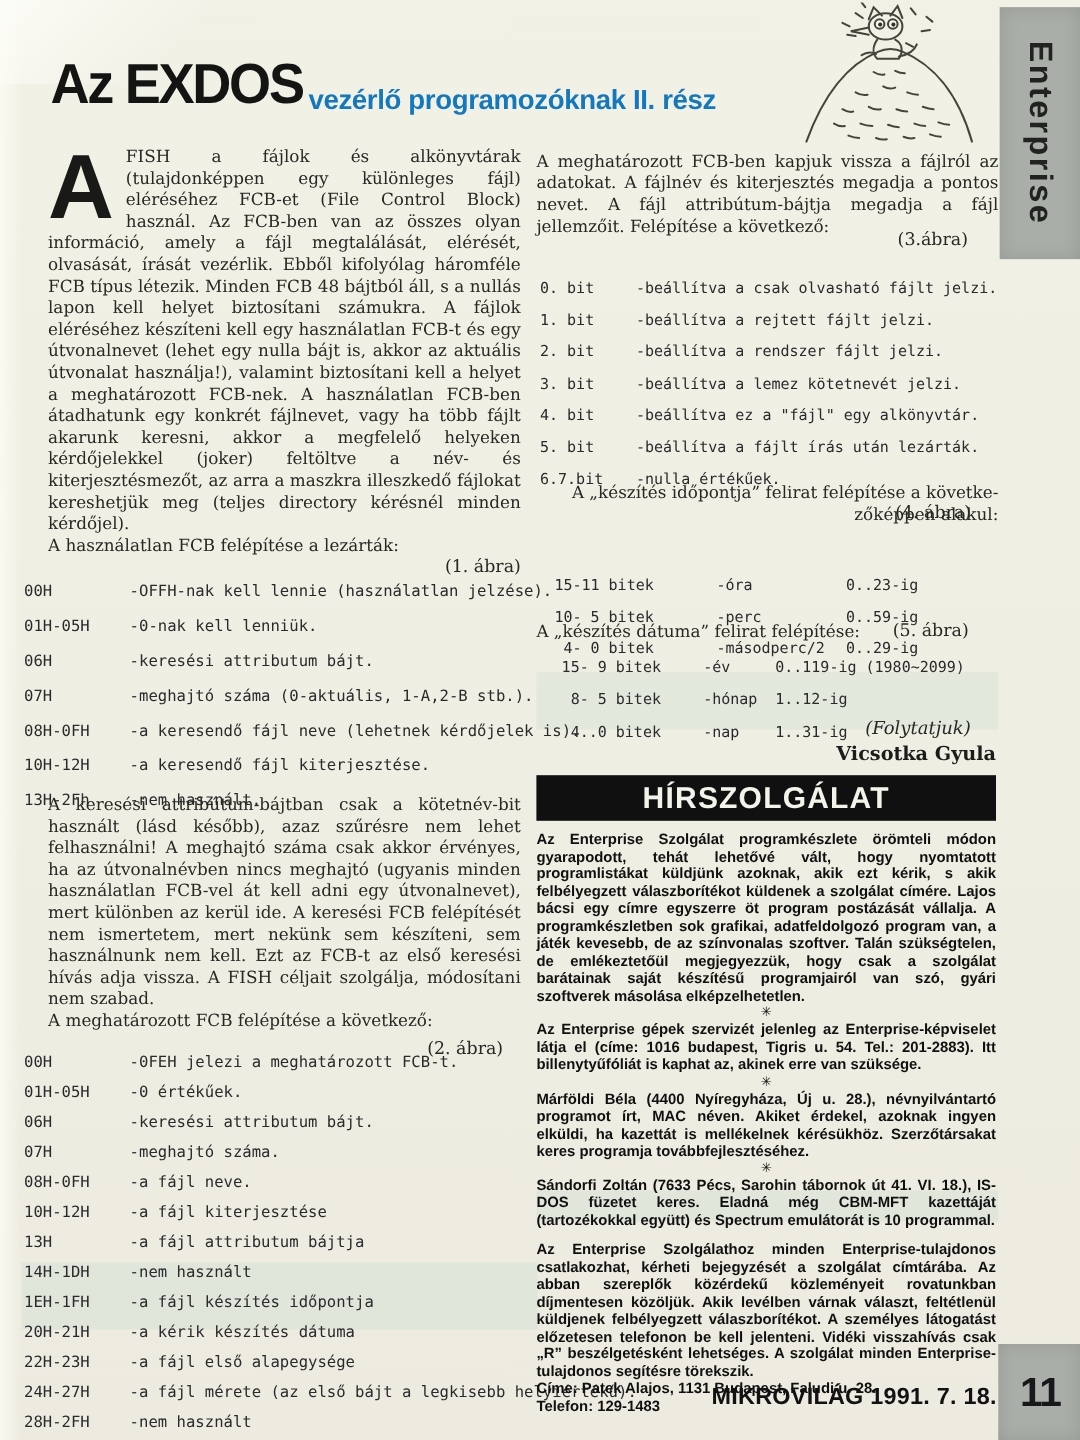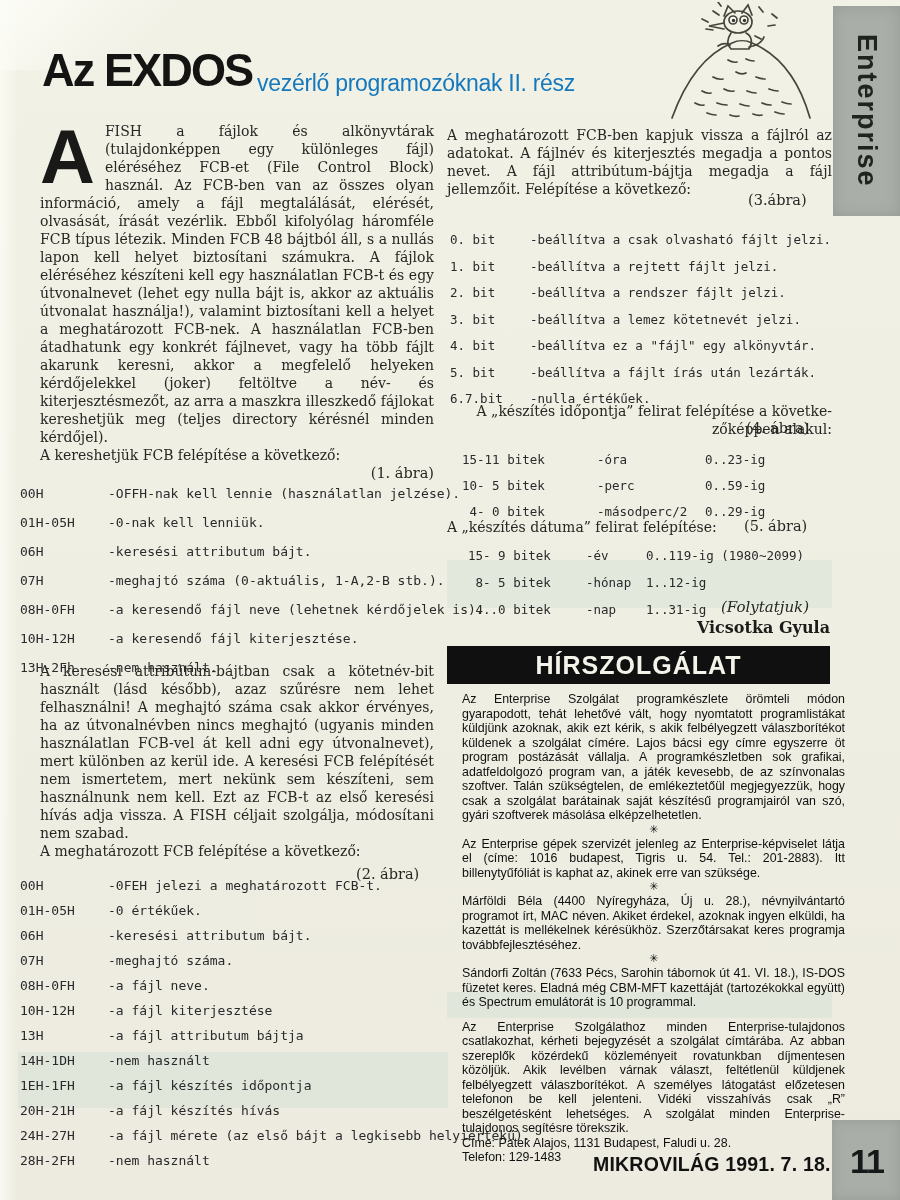--- a/index.html
+++ b/index.html
@@ -12,21 +12,21 @@
   
   .corner-light{left:0;top:0;width:220px;height:70px;
     background:linear-gradient(135deg,rgba(253,253,248,.9) 0%,rgba(253,253,248,0) 65%);}
   .edge-light{left:0;top:0;width:18px;height:1200px;
     background:linear-gradient(90deg,rgba(252,252,246,.8),rgba(252,252,246,0));}
   .ghost{background:rgba(140,190,182,.13);}
   
   .title{left:42px;top:42px;font-family:"Liberation Sans",sans-serif;
     font-size:47px;font-weight:800;letter-spacing:-2px;color:#141412;transform:scaleX(.96);transform-origin:left;}
   .subtitle{left:257px;top:70px;font-family:"Liberation Sans",sans-serif;
-    font-size:23px;font-weight:400;letter-spacing:-.3px;color:#1478bd;}
+    font-size:23px;font-weight:700;letter-spacing:-.3px;color:#1478bd;}
   
   .tab{left:833px;top:6px;width:67px;height:210px;background:#a9aea8;
     display:flex;align-items:center;justify-content:center;box-shadow:inset 0 0 14px rgba(90,95,90,.25);}
   .tab-text{writing-mode:vertical-rl;font-family:"Liberation Sans",sans-serif;
     font-size:27px;font-weight:700;letter-spacing:2px;color:#20231f;}
   .pagebox{left:832px;top:1120px;width:68px;height:80px;background:#a9aea8;
     box-shadow:inset 0 0 12px rgba(90,95,90,.25);}
   .pagenum{position:absolute;left:18px;top:22px;font-family:"Liberation Sans",sans-serif;
     font-size:34px;font-weight:800;color:#16181a;letter-spacing:-1px;}
   
@@ -50,22 +50,22 @@
   .dtable .mrow{height:27px;font-size:12.5px;}
   .dcell-bits{flex:0 0 118px;white-space:pre;}
   .dcell-name{flex:0 0 60px;white-space:pre;}
   
   .continued{font-style:italic;font-size:15px;text-align:center;}
   .author{font-weight:700;font-size:16px;text-align:right;color:#1c1c1a;}
   .newsbar{left:447px;top:646px;width:383px;height:38px;background:#101010;
     display:flex;align-items:center;justify-content:center;}
   .newsbar-text{color:#f4f3ea;font-family:"Liberation Sans",sans-serif;
     font-size:25px;font-weight:700;letter-spacing:1px;}
-  .news{left:462px;top:692px;width:383px;font-family:"Liberation Sans",sans-serif;
-    font-size:12.4px;line-height:14.5px;text-align:justify;color:#101010;font-weight:400;}
+  .news{left:447px;top:692px;width:383px;font-family:"Liberation Sans",sans-serif;
+    font-size:12.4px;line-height:14.5px;text-align:justify;color:#101010;font-weight:700;}
   .news p{margin:0;}
   .sep{text-align:center;font-family:"DejaVu Sans",sans-serif;font-size:11px;
     height:14px;line-height:14px;}
   .addr-line{text-align:left;}
   
   .footer{left:593px;top:1153px;font-family:"Liberation Sans",sans-serif;
     font-size:19.5px;font-weight:700;color:#121212;letter-spacing:.2px;}
   
   .cat{left:658px;top:2px;width:165px;height:118px;}
   .cat svg{width:100%;height:100%;}
@@ -129,21 +129,21 @@
         <path d="M114,12 l5,4"></path>
     </svg>
   </div>
 
   <div class="abs tab">
     <div class="tab-text">Enterprise</div>
   </div>
 
   <div class="abs serif-par" style="left:40px;top:122px;width:394px;">
     <span class="dropcap">A</span><span>FISH a fájlok és alkönyvtárak (tulajdonképpen egy különleges fájl) eléréséhez FCB-et (File Control Block) használ. Az FCB-ben van az összes olyan információ, amely a fájl megtalálását, elérését, olvasását, írását vezérlik. Ebből kifolyólag háromféle FCB típus létezik. Minden FCB 48 bájtból áll, s a nullás lapon kell helyet biztosítani számukra. A fájlok eléréséhez készíteni kell egy használatlan FCB-t és egy útvonalnevet (lehet egy nulla bájt is, akkor az aktuális útvonalat használja!), valamint biztosítani kell a helyet a meghatározott FCB-nek. A használatlan FCB-ben átadhatunk egy konkrét fájlnevet, vagy ha több fájlt akarunk keresni, akkor a megfelelő helyeken kérdőjelekkel (joker) feltöltve a név- és kiterjesztésmezőt, az arra a maszkra illeszkedő fájlokat kereshetjük meg (teljes directory kérésnél minden kérdőjel).</span>
-    <div class="tail">A kereshetjük FCB felépítése a következő:</div>
+    <div class="tail">A használatlan FCB felépítése a lezárták:</div>
     <div class="figcap figcap-right">(1. ábra)</div>
   </div>
 
   <div class="abs listing1" style="left:20px;top:486px;width:460px;">
     <div class="mrow">
         <span class="addr">00H</span>
         <span class="desc">-OFFH-nak kell lennie (használatlan jelzése).</span>
       </div>
     <div class="mrow">
         <span class="addr">01H-05H</span>
@@ -209,21 +209,25 @@
     <div class="mrow">
         <span class="addr">14H-1DH</span>
         <span class="desc">-nem használt</span>
       </div>
     <div class="mrow">
         <span class="addr">1EH-1FH</span>
         <span class="desc">-a fájl készítés időpontja</span>
       </div>
     <div class="mrow">
         <span class="addr">20H-21H</span>
-        <span class="desc">-a fájl készítés hívás</span>
+        <span class="desc">-a kérik készítés dátuma</span>
+      </div>
+    <div class="mrow">
+        <span class="addr">22H-23H</span>
+        <span class="desc">-a fájl első alapegysége</span>
       </div>
     <div class="mrow">
         <span class="addr">24H-27H</span>
         <span class="desc">-a fájl mérete (az első bájt a legkisebb helyiértékű).</span>
       </div>
     <div class="mrow">
         <span class="addr">28H-2FH</span>
         <span class="desc">-nem használt</span>
       </div>
   </div>
@@ -261,21 +265,21 @@
         <span class="desc">-nulla értékűek.</span>
       </div>
   </div>
 
   <div class="abs serif-par" style="left:447px;top:402px;width:385px;text-align:right;">
     <div>A „készítés időpontja” felirat felépítése a követke-</div>
     <div>zőképpen alakul:</div>
   </div>
   <div class="abs figcap" style="left:746px;top:420px;">(4. ábra)</div>
 
-  <div class="abs ttable" style="left:462px;top:452px;width:360px;">
+  <div class="abs ttable" style="left:462px;top:480px;width:360px;">
     <div class="mrow">
         <span class="tcell-bits">15-11 bitek</span>
         <span class="tcell-name">-óra</span>
         <span class="desc">0..23-ig</span>
       </div>
     <div class="mrow">
         <span class="tcell-bits">10- 5 bitek</span>
         <span class="tcell-name">-perc</span>
         <span class="desc">0..59-ig</span>
       </div>

